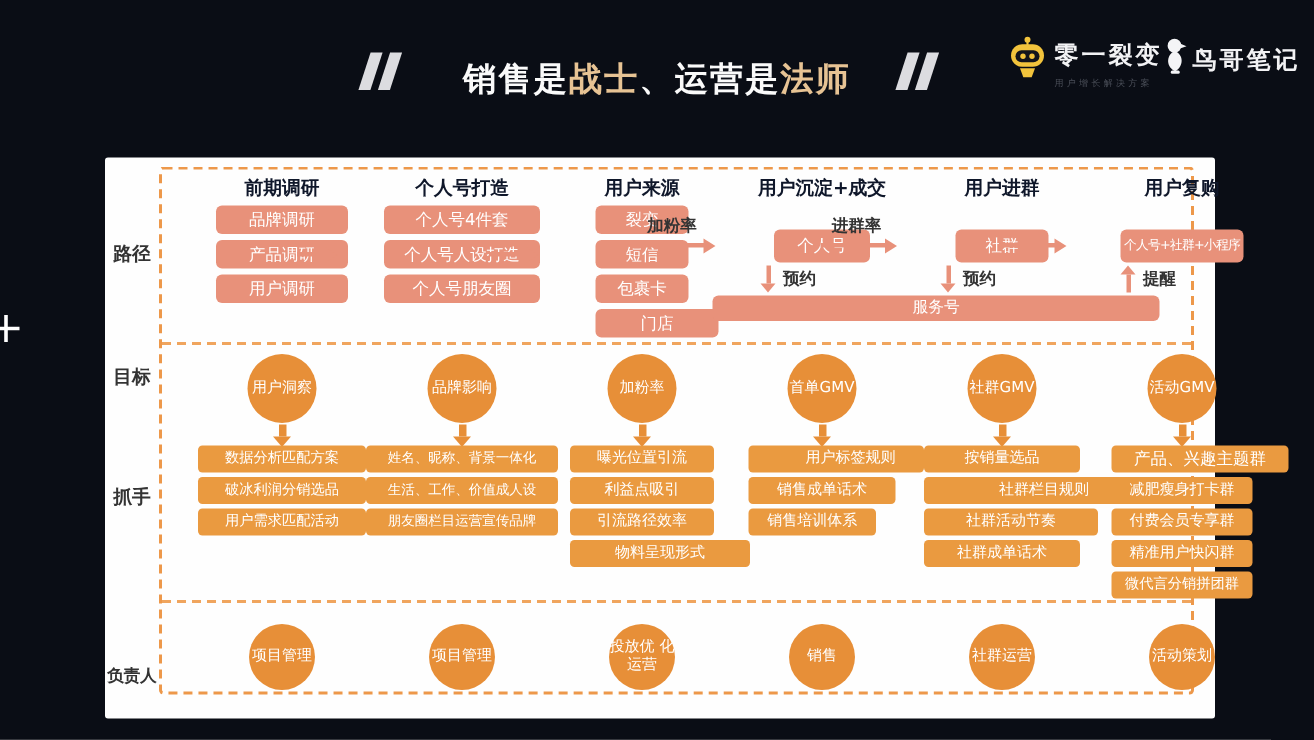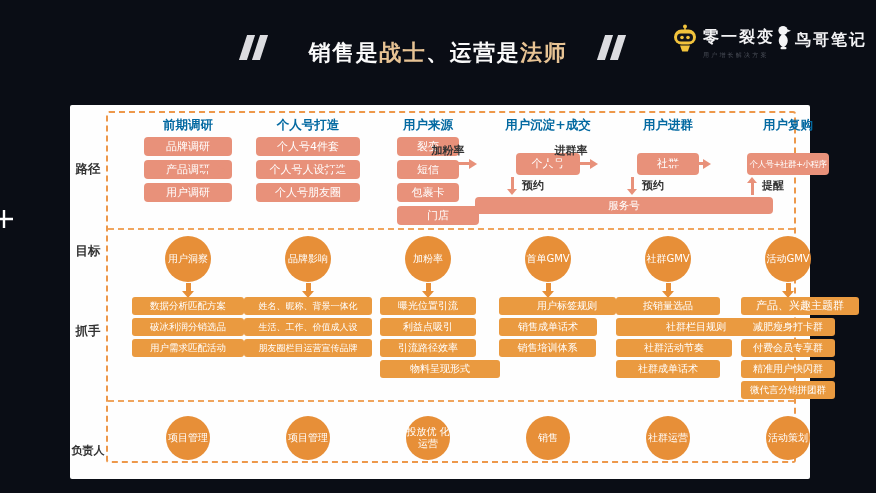--- a/index.html
+++ b/index.html
@@ -26,21 +26,21 @@
   .rlabel{position:absolute;left:0;width:36px;text-align:center;font-weight:bold;color:#333;font-size:12.5px;}
   .rl-path{top:56px;} .rl-goal{top:138px;} .rl-handle{top:218px;} .rl-owner{top:338px;font-size:11px;}
   .dashed{position:absolute;left:36px;top:6px;width:690px;height:352px;
           border:2px dashed #ED984A;border-radius:3px;box-sizing:border-box;}
   .hdiv{position:absolute;left:38px;width:686px;border-top:2px dashed #F0A55E;}
   .hdiv1{top:123px;} .hdiv2{top:295px;}
   
   .cols{position:absolute;left:36px;top:6px;width:690px;height:352px;}
   .col{position:absolute;top:0;width:120px;height:352px;}
   .col-header{position:absolute;top:6px;left:-6px;width:132px;text-align:center;
-              font-weight:bold;font-size:12.5px;color:#0369a1;}
+              font-weight:bold;font-size:12.5px;color:#0f172a;}
   .pbox{position:absolute;height:19px;line-height:19px;border-radius:4px;background:#E8917A;
         color:#fff;font-size:11px;text-align:center;white-space:nowrap;overflow:hidden;}
   .pbox.single{top:42px;height:22px;line-height:22px;}
   .goal{position:absolute;top:125px;left:37px;width:46px;height:46px;border-radius:50%;background:#E78F38;
         color:#fff;font-size:10px;display:flex;align-items:center;justify-content:center;text-align:center;line-height:1.2;}
   .goal-arrow{position:absolute;top:172px;left:54px;width:12px;height:15px;}
   .goal-arrow::before{content:'';position:absolute;left:3.5px;top:0;width:5px;height:8px;background:#E78F38;}
   .goal-arrow::after{content:'';position:absolute;left:0;top:8px;width:0;height:0;
         border-left:6px solid transparent;border-right:6px solid transparent;border-top:7px solid #E78F38;}
   .hbox{position:absolute;height:18px;line-height:18px;border-radius:3px;background:#EA9A40;
@@ -161,21 +161,21 @@
           <div class="hbox" style="top: 249px; width: 120px; left: 12px;">物料呈现形式</div>
           <div class="owner">投放优 化运营</div>
         </div>
         <div class="col" style="left: 382px;">
           <div class="col-header">用户沉淀+成交</div>
           <div class="pbox single" style="width: 64px; left: 28px;">个人号</div>
           <div class="goal">首单GMV</div>
           <div class="goal-arrow"></div>
           <div class="hbox" style="top: 186px; width: 98px; left: 11px; padding-left: 19px;">用户标签规则</div>
           <div class="hbox" style="top: 207px; width: 98px; left: 11px;">销售成单话术</div>
-          <div class="hbox" style="top: 228px; width: 97px; left: 11px;">销售培训体系</div>
+          <div class="hbox" style="top: 228px; width: 85px; left: 11px;">销售培训体系</div>
           <div class="owner">销售</div>
         </div>
         <div class="col" style="left: 502px;">
           <div class="col-header">用户进群</div>
           <div class="pbox single" style="width: 62px; left: 29px;">社群</div>
           <div class="goal">社群GMV</div>
           <div class="goal-arrow"></div>
           <div class="hbox" style="top: 186px; width: 104px; left: 8px;">按销量选品</div>
           <div class="hbox" style="top: 207px; width: 104px; left: 8px; padding-left: 28px;">社群栏目规则</div>
           <div class="hbox" style="top: 228px; width: 116px; left: 8px;">社群活动节奏</div>

